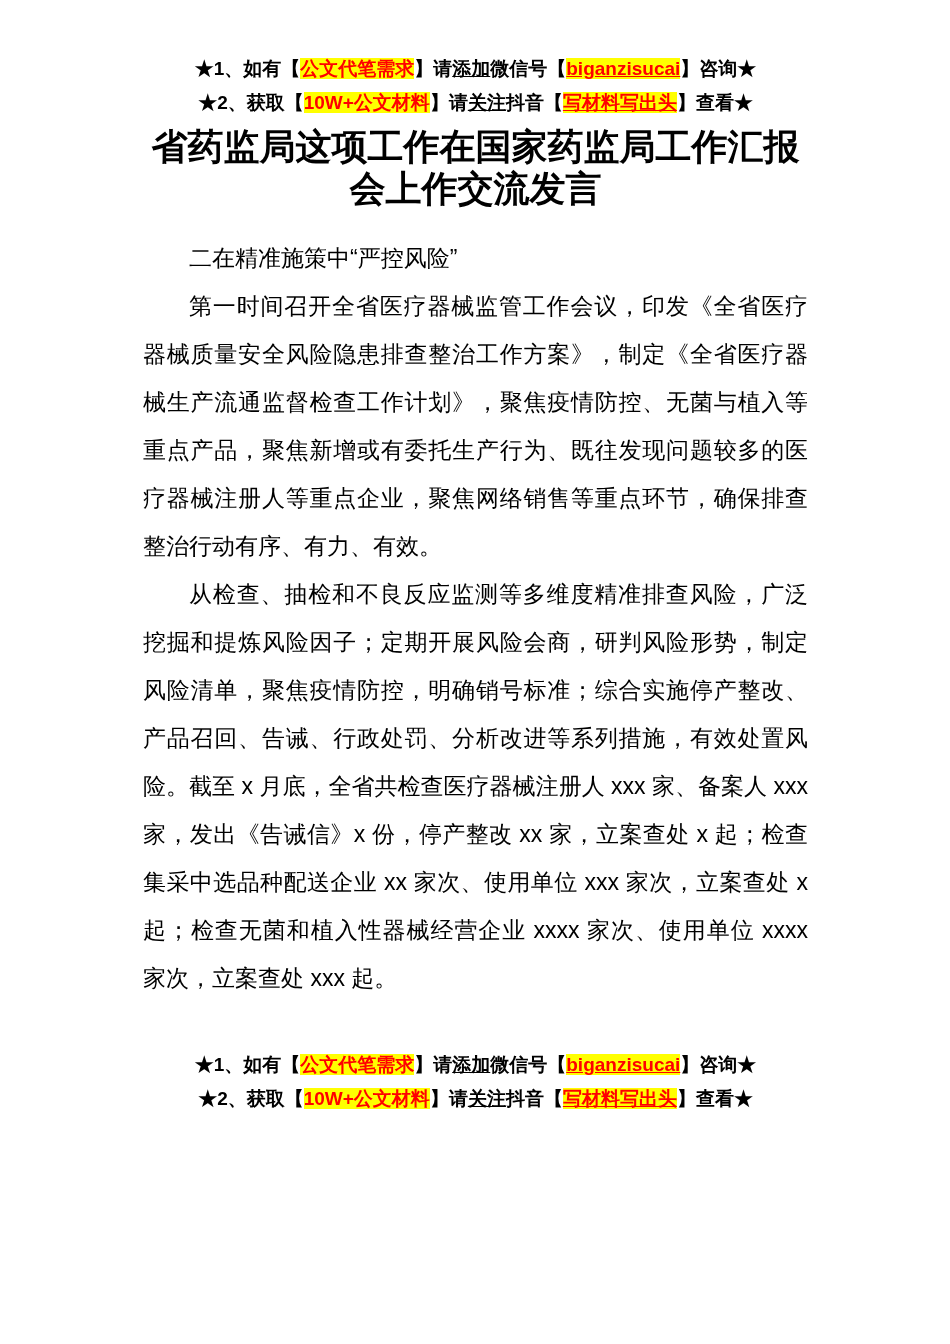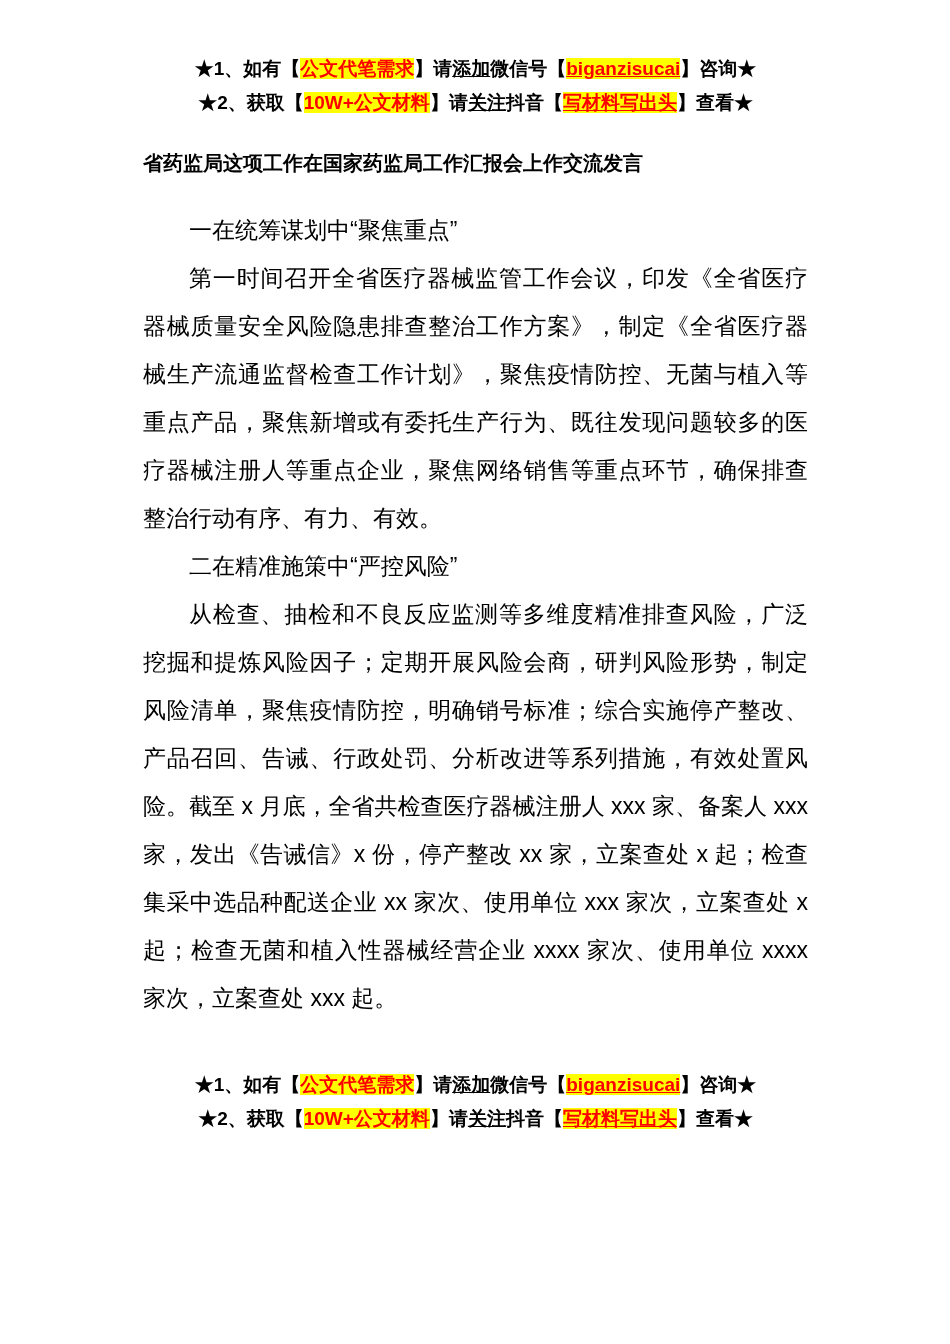--- a/index.html
+++ b/index.html
@@ -33,25 +33,25 @@
     background: #ffff00;
   }
   .notice .red {
     color: #ff0000;
   }
   .notice .u {
     text-decoration: underline;
   }
   
   .doc-title {
-    margin-top: 22px;
-    font-size: 20px;
+    margin-top: 6px;
+    font-size: 36px;
     font-weight: 700;
     line-height: 42px;
-    text-align: left;
+    text-align: center;
   }
   
   .doc-body {
     margin-top: 22px;
     font-size: 23px;
     line-height: 48px;
     text-align: justify;
   }
   .doc-body p {
     margin: 0;
@@ -71,23 +71,22 @@
       <span>★1、如有【</span><span class="hl red">公文代笔需求</span><span>】请</span><span class="u">添加</span><span>微信号【</span><span class="hl red u">biganzisucai</span><span>】咨询★</span>
     </div>
     <div class="notice-line">
       <span>★2、获取【</span><span class="hl red">10W+公文材料</span><span>】请</span><span class="u">关注</span><span>抖音【</span><span class="hl red u">写材料写出头</span><span>】查看★</span>
     </div>
   </div>
 
   <h1 class="doc-title">省药监局这项工作在国家药监局工作汇报会上作交流发言</h1>
 
   <div class="doc-body">
-    <p>一在统筹谋划中“聚焦重点”</p>
+    <p>二在精准施策中“严控风险”</p>
     <p>第一时间召开全省医疗器械监管工作会议，印发《全省医疗器械质量安全风险隐患排查整治工作方案》，制定《全省医疗器械生产流通监督检查工作计划》，聚焦疫情防控、无菌与植入等重点产品，聚焦新增或有委托生产行为、既往发现问题较多的医疗器械注册人等重点企业，聚焦网络销售等重点环节，确保排查整治行动有序、有力、有效。</p>
-    <p>二在精准施策中“严控风险”</p>
     <p>从检查、抽检和不良反应监测等多维度精准排查风险，广泛挖掘和提炼风险因子；定期开展风险会商，研判风险形势，制定风险清单，聚焦疫情防控，明确销号标准；综合实施停产整改、产品召回、告诫、行政处罚、分析改进等系列措施，有效处置风险。截至 x 月底，全省共检查医疗器械注册人 xxx 家、备案人 xxx 家，发出《告诫信》x 份，停产整改 xx 家，立案查处 x 起；检查集采中选品种配送企业 xx 家次、使用单位 xxx 家次，立案查处 x 起；检查无菌和植入性器械经营企业 xxxx 家次、使用单位 xxxx 家次，立案查处 xxx 起。</p>
   </div>
 
   <div class="notice notice-bottom">
     <div class="notice-line">
       <span>★1、如有【</span><span class="hl red">公文代笔需求</span><span>】请</span><span class="u">添加</span><span>微信号【</span><span class="hl red u">biganzisucai</span><span>】咨询★</span>
     </div>
     <div class="notice-line">
       <span>★2、获取【</span><span class="hl red">10W+公文材料</span><span>】请</span><span class="u">关注</span><span>抖音【</span><span class="hl red u">写材料写出头</span><span>】查看★</span>
     </div>

